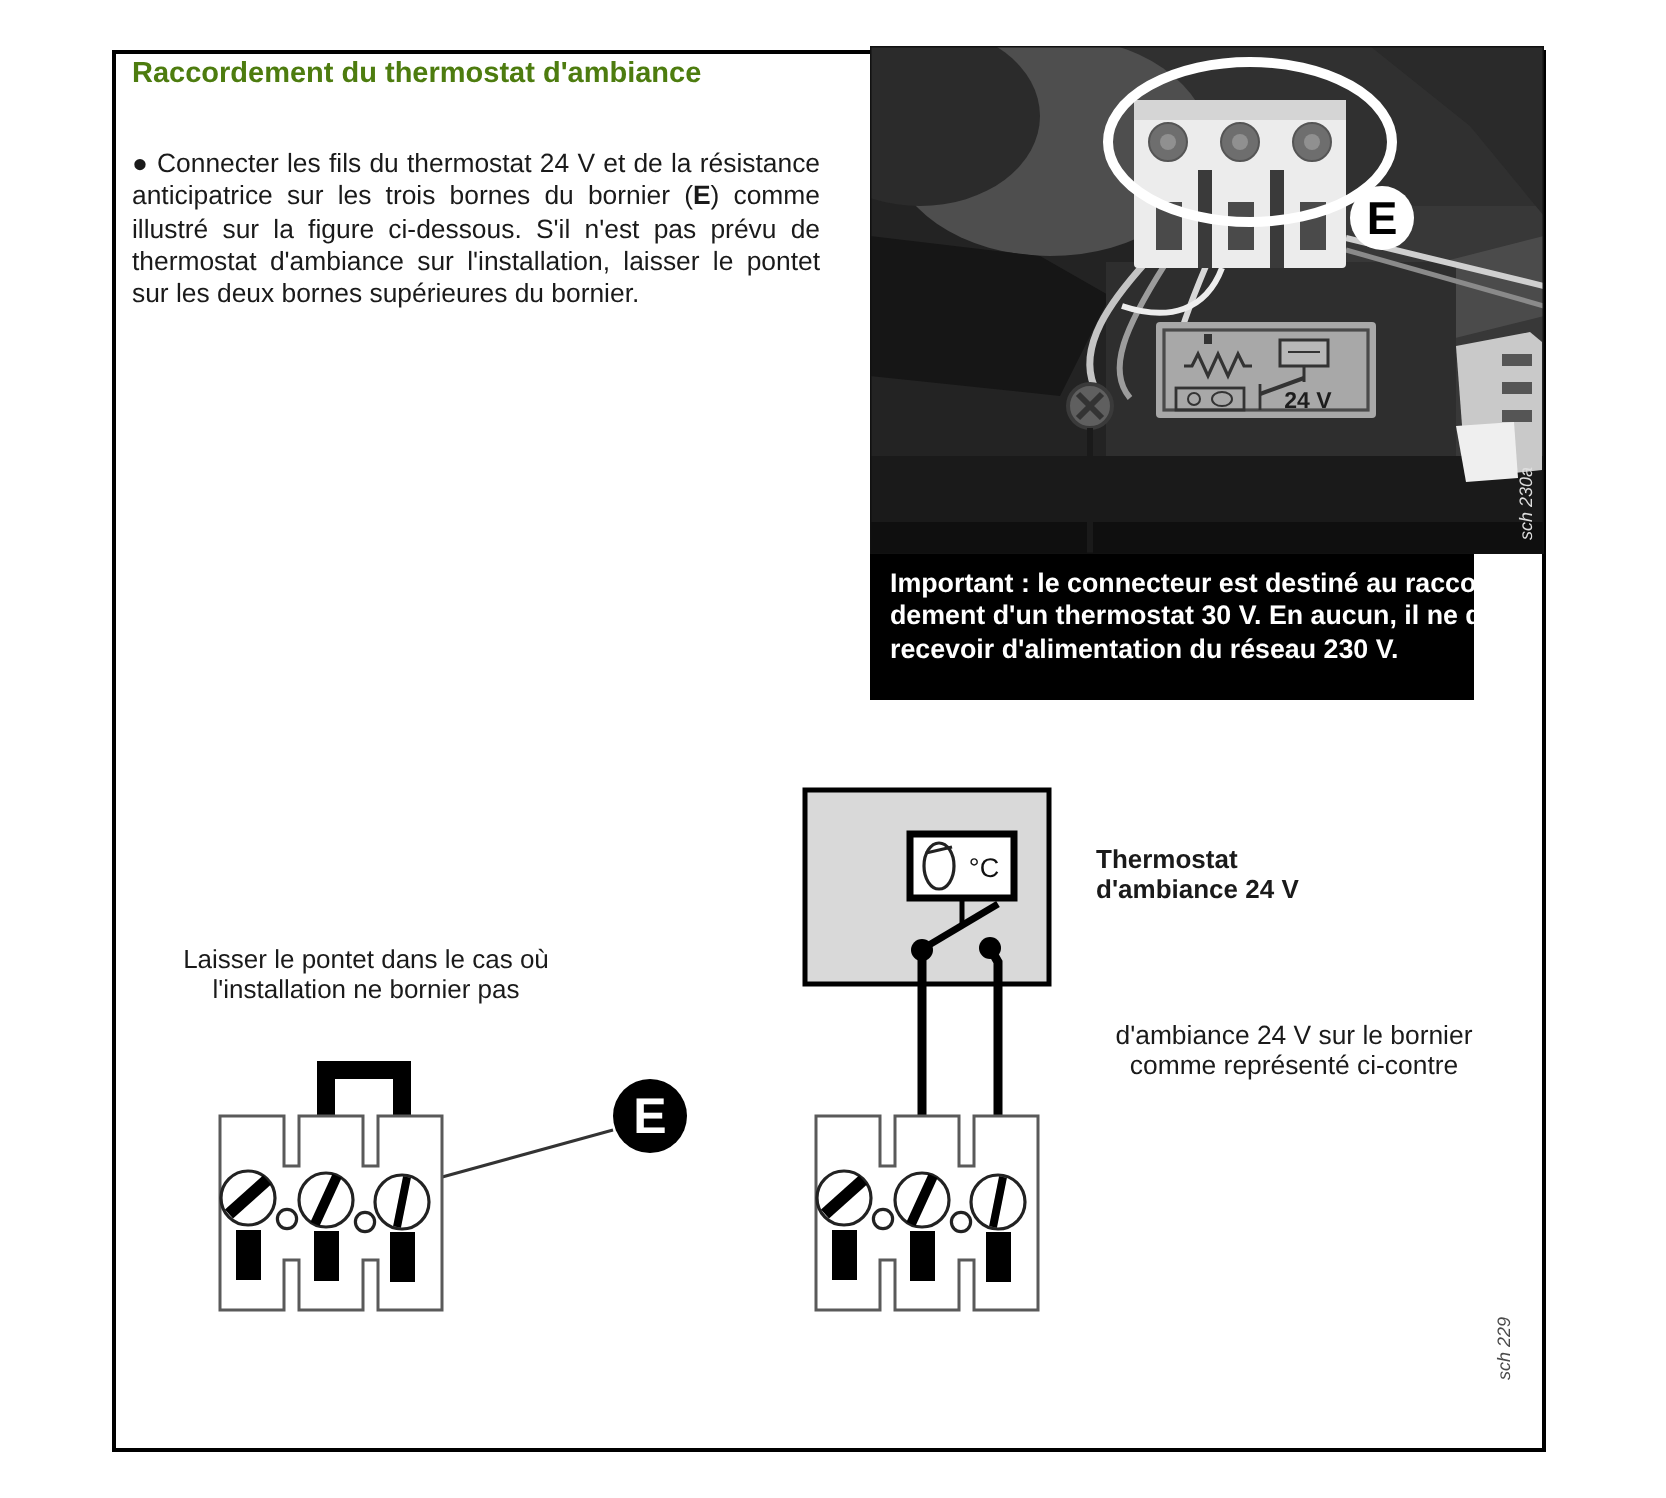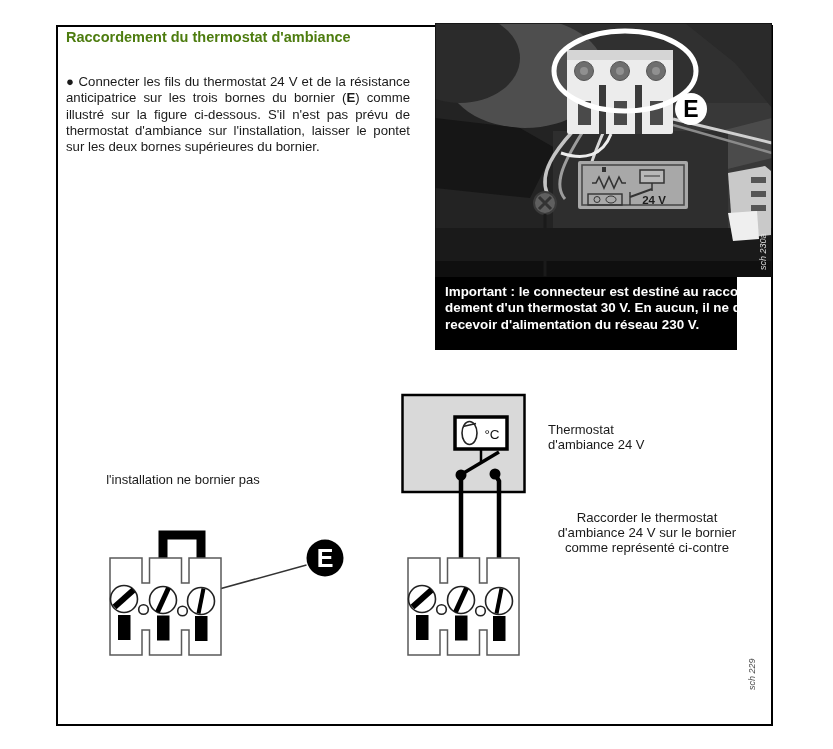--- a/index.html
+++ b/index.html
@@ -11,21 +11,21 @@
   .intro{left:66px;top:61px;width:344px;font-size:13.2px;line-height:16.2px;text-align:justify;}
   .intro b{font-weight:bold;}
   .photo{left:435px;top:23px;width:337px;height:254px;}
   .caption{left:435px;top:277px;width:302px;height:73px;background:#000;color:#fff;
            font-size:13.4px;font-weight:bold;line-height:16.4px;padding:7px 6px 0 10px;box-sizing:border-box;}
   .caption span{display:block;white-space:nowrap;}
   .note-left{left:63px;top:473px;width:240px;text-align:center;font-size:13px;line-height:14.6px;}
   .note-left span{display:block;}
   .svg-left{left:90px;top:522px;width:255px;height:140px;}
   .svg-right{left:395px;top:390px;width:140px;height:280px;}
-  .thermo-label{left:548px;top:423px;width:160px;font-size:13px;font-weight:normal;line-height:14.8px;}
+  .thermo-label{left:548px;top:423px;width:160px;font-size:13px;font-weight:bold;line-height:14.8px;}
   .thermo-label span{display:block;}
   .note-right{left:528px;top:510px;width:238px;text-align:center;font-size:13.2px;line-height:15.2px;}
   .note-right span{display:block;}
   .ref-right{left:747px;top:690px;font-size:9px;font-style:italic;color:#4a4a4a;
              transform:rotate(-90deg);transform-origin:left top;white-space:nowrap;}
   svg{font-family:"Liberation Sans",sans-serif;display:block;}
 </style>
 </head>
 <body>
 
@@ -110,20 +110,21 @@
     <rect width="337" height="254" fill="none" stroke="#111" stroke-width="1.5"></rect>
   </svg>
 
   <div class="abs caption">
     <span>Important :  le connecteur est destiné au raccor-</span>
     <span>dement d'un thermostat 30 V. En aucun, il ne doit</span>
     <span>recevoir d'alimentation du réseau  230 V.</span>
   </div>
 
   <div class="abs note-left">
+    <span>Laisser le pontet dans le cas où</span>
     <span>l'installation ne bornier pas</span>
   </div>
 
   <svg class="abs svg-left" viewBox="0 0 255 140">
     <path d="M73,36 V13 H111 V36" fill="none" stroke="#000" stroke-width="9"></path>
     <line x1="122" y1="69" x2="216.5" y2="43" stroke="#333" stroke-width="1.5"></line>
     <g transform="translate(20,36)">
       <path d="M0,0 H32 V25 H39.5 V0 H71.5 V25 H79 V0 H111 V97 H79 V72 H71.5 V97 H39.5 V72 H32 V97 H0 Z" fill="#fff" stroke="#5a5a5a" stroke-width="1.5"></path>
       <circle cx="14" cy="41" r="13.5" fill="#fff" stroke="#222" stroke-width="1.6"></circle>
       <line x1="4.5" y1="49" x2="23.5" y2="32" stroke="#000" stroke-width="6"></line>
@@ -168,20 +169,19 @@
       <rect x="85" y="58" width="12.5" height="25" fill="#000"></rect>
     </g>
   </svg>
 
   <div class="abs thermo-label">
     <span>Thermostat</span>
     <span>d'ambiance 24 V</span>
   </div>
 
   <div class="abs note-right">
-    <span>Raccorder le  thermostat</span>
     <span>d'ambiance 24 V sur le bornier</span>
     <span>comme représenté ci-contre</span>
   </div>
 
   <div class="abs ref-right">sch 229</div>
 
 </div>
 
 </body></html>

